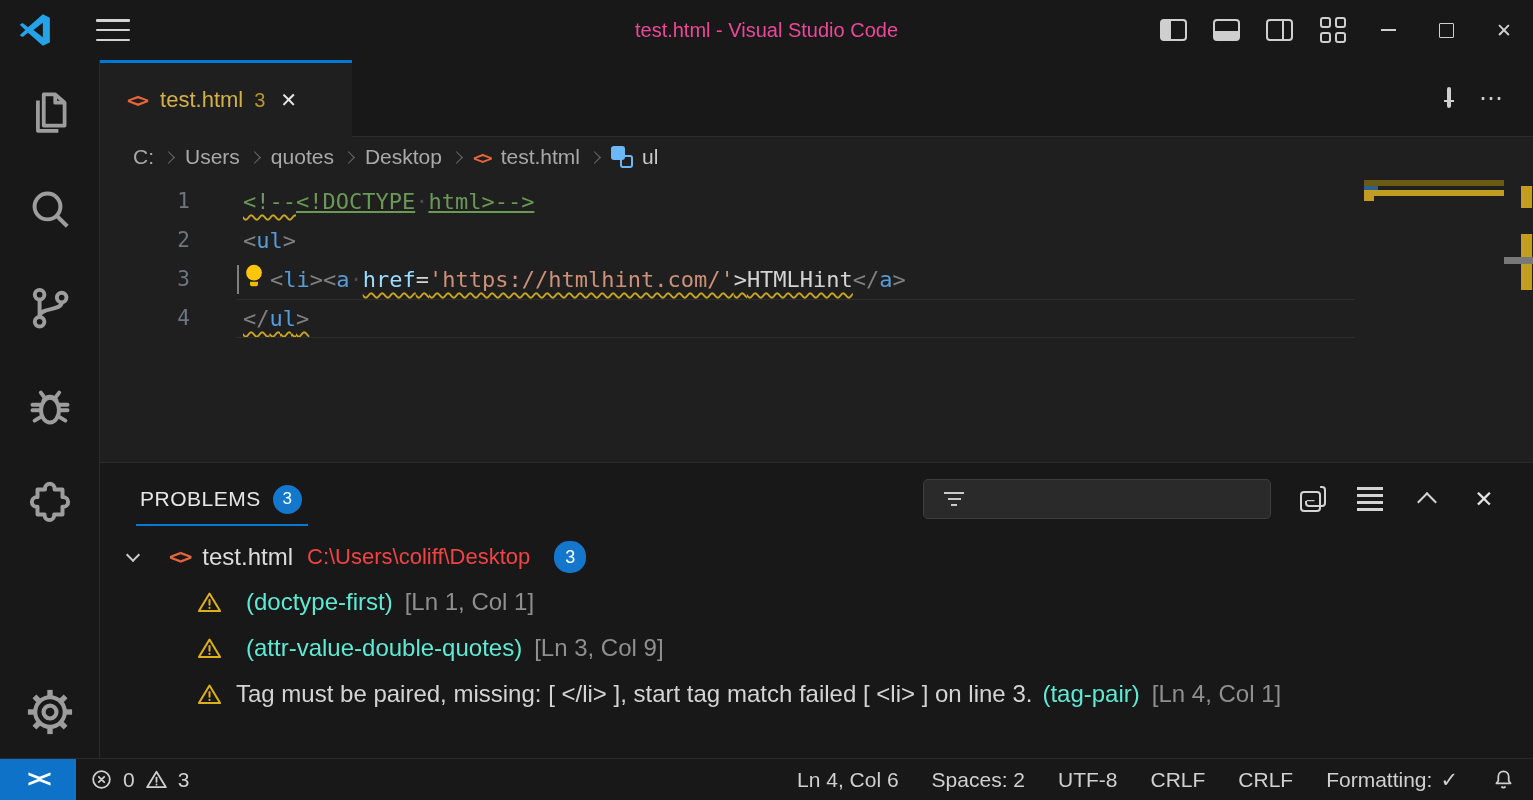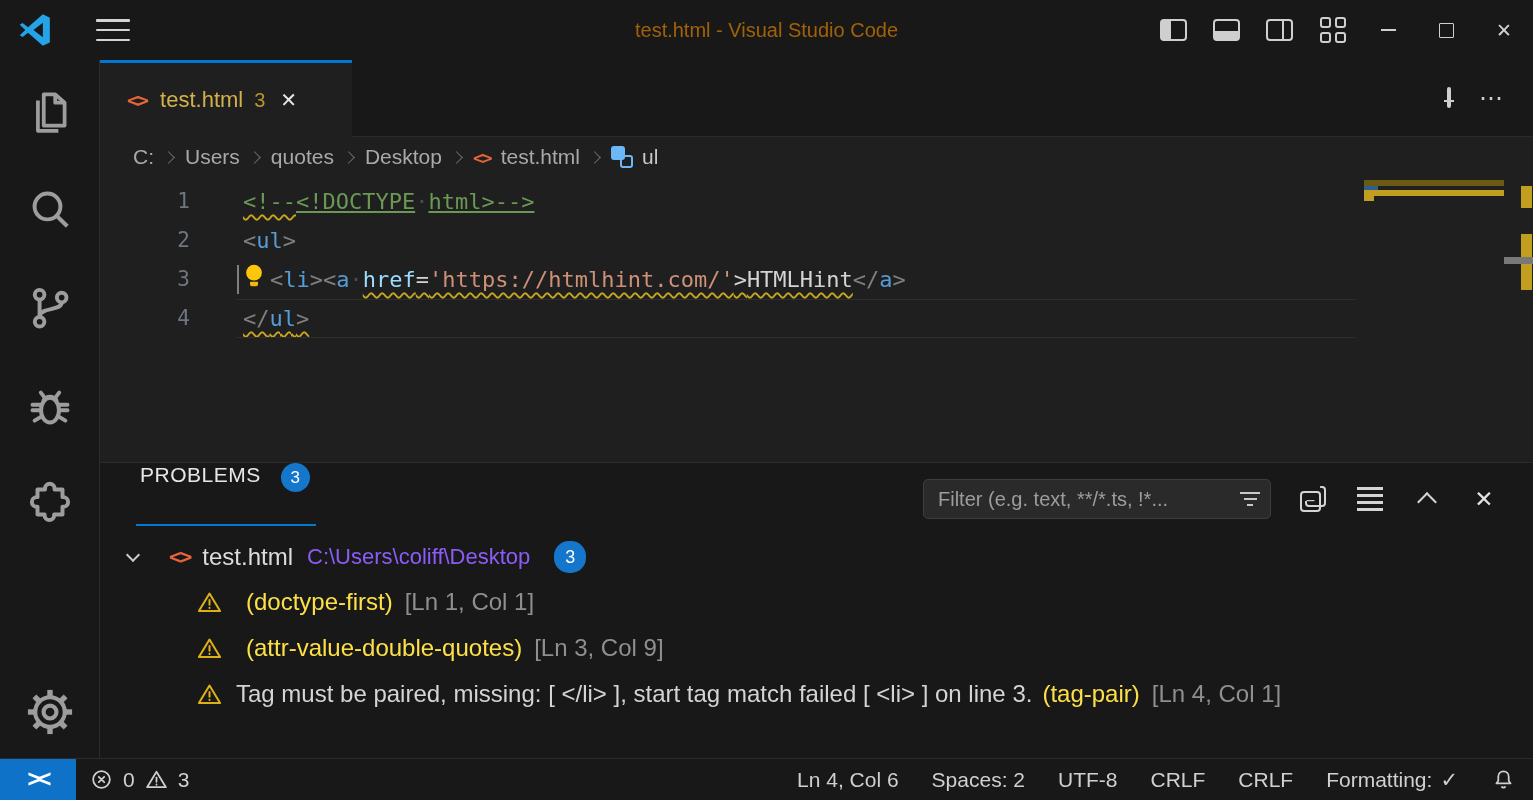--- a/index.html
+++ b/index.html
@@ -4,21 +4,21 @@
 <style>
   * { box-sizing: border-box; margin: 0; padding: 0; }
   html,body { width:1533px; height:800px; overflow:hidden; }
   body { background:#1f1f1f; font-family:"Liberation Sans",sans-serif; color:#cccccc; position:relative; }
 
   
   .titlebar { height:60px; background:#181818; display:flex; align-items:center; position:relative; }
   .logo { margin-left:17px; width:36px; height:36px; display:flex; }
   .hamburger { margin-left:43px; width:34px; height:22px; display:flex; flex-direction:column; justify-content:space-between; cursor:pointer; }
   .hamburger i { display:block; height:2.5px; background:#d4d4d4; border-radius:1px; }
-  .title-text { position:absolute; left:50%; top:50%; transform:translate(-50%,-50%); font-size:20px; color:#a16207; white-space:nowrap; }
+  .title-text { position:absolute; left:50%; top:50%; transform:translate(-50%,-50%); font-size:20px; color:#ec4899; white-space:nowrap; }
   .tb-right { position:absolute; right:0; top:0; height:60px; display:flex; align-items:center; }
   .tb-btn { width:53px; height:60px; display:flex; align-items:center; justify-content:center; }
   .win-btn { width:58px; height:60px; display:flex; align-items:center; justify-content:center; color:#d0d0d0; font-size:19px; }
   .lay { position:relative; width:27px; height:22px; border:2px solid #cfcfcf; border-radius:4px; }
   .lay .div-l { position:absolute; left:7px; top:0; bottom:0; width:2px; background:#cfcfcf; }
   .lay .fill-l { position:absolute; left:0; top:0; bottom:0; width:7px; background:#cfcfcf; }
   .lay .fill-b { position:absolute; left:0; right:0; bottom:0; height:8px; background:#cfcfcf; }
   .lay .div-r { position:absolute; right:7px; top:0; bottom:0; width:2px; background:#cfcfcf; }
   .grid4 { width:26px; height:26px; display:grid; grid-template-columns:11px 11px; grid-template-rows:11px 11px; gap:4px; }
   .grid4 i { border:2px solid #cfcfcf; border-radius:3px; }
@@ -76,21 +76,21 @@
   .mm3 { top:19px; left:0; width:10px; height:5px; background:#c19e20; }
   .overview { position:absolute; right:0; top:0; width:29px; height:100%; }
   .overview i { position:absolute; display:block; }
   .ov1 { right:1px; top:9px; width:11px; height:22px; background:#c19e20; }
   .ov2 { right:1px; top:57px; width:11px; height:56px; background:#c19e20; }
   .ovs { right:0; top:80px; width:29px; height:7px; background:#787878; }
 
   
   .panel { height:296px; background:#181818; border-top:1px solid #2b2b2b; display:flex; flex-direction:column; }
   .panel-header { height:72px; flex:none; display:flex; align-items:center; }
-  .problems-tab { margin-left:40px; height:100%; display:flex; gap:20px; position:relative; cursor:pointer; }
+  .problems-tab { margin-left:40px; height:100%; display:flex; align-items:center; gap:12px; position:relative; cursor:pointer; }
   .problems-tab::after { content:""; position:absolute; left:-4px; right:-6px; bottom:9px; height:2.5px; background:#0078d4; }
   .problems-label { font-size:21px; color:#e7e7e7; letter-spacing:0.5px; }
   .badge { min-width:29px; height:29px; padding:0 6px; border-radius:15px; background:#1477cc; color:#ffffff; font-size:17px; display:flex; align-items:center; justify-content:center; }
   .panel-actions { margin-left:auto; margin-right:34px; display:flex; align-items:center; gap:27px; }
   .filter-box { width:348px; height:40px; background:#2a2a2a; border:1px solid #3e3e3e; border-radius:5px; display:flex; align-items:center; padding:0 10px 0 14px; }
   .filter-box input { flex:1; min-width:0; background:transparent; border:none; outline:none; color:#bbbbbb; font-size:20px; font-family:"Liberation Sans",sans-serif; }
   .filter-box input::placeholder { color:#9d9d9d; }
   .funnel { width:20px; display:flex; flex-direction:column; align-items:center; gap:3.5px; margin-left:6px; }
   .funnel i { display:block; height:2.5px; background:#c9c9c9; }
   .funnel i:nth-child(1){width:20px;} .funnel i:nth-child(2){width:13px;} .funnel i:nth-child(3){width:6px;}
@@ -101,26 +101,26 @@
   .lines-ico { width:26px; display:flex; flex-direction:column; gap:4.5px; }
   .lines-ico i { display:block; height:2.6px; background:#d4d4d4; }
   .chev-up { width:14px; height:14px; border-top:2.4px solid #d4d4d4; border-right:2.4px solid #d4d4d4; transform:rotate(-45deg); margin-top:6px; }
   .x-glyph { color:#e3e3e3; font-size:23px; }
 
   .panel-body { font-size:24px; }
   .file-row { height:44px; display:flex; align-items:center; padding-left:28px; cursor:pointer; }
   .chev-down { width:10px; height:10px; border-right:2px solid #cccccc; border-bottom:2px solid #cccccc; transform:rotate(45deg); margin-top:-4px; }
   .fr-code-icon { color:#e8653a; font-family:"DejaVu Sans Mono",monospace; font-weight:bold; font-size:21px; letter-spacing:-2px; margin-left:31px; }
   .fr-name { margin-left:12px; color:#dcdcdc; }
-  .fr-path { margin-left:14px; color:#8b5cf6; font-size:22px; }
+  .fr-path { margin-left:14px; color:#ef4444; font-size:22px; }
   .fr-badge { margin-left:24px; min-width:32px; height:32px; font-size:18px; }
   .problem-row { height:46px; display:flex; align-items:center; padding-left:96px; cursor:pointer; white-space:nowrap; }
   .picon { width:27px; height:27px; margin-right:13px; flex:none; display:flex; }
   .pmsg { color:#d4d4d4; }
-  .prule { color:#fde047; margin-left:10px; }
+  .prule { color:#5eead4; margin-left:10px; }
   .ploc { color:#8f8f8f; margin-left:12px; }
 
   
   .statusbar { position:absolute; left:0; right:0; bottom:0; height:42px; background:#181818; border-top:1px solid #2b2b2b; display:flex; align-items:center; font-size:21px; color:#d0d0d0; }
   .remote { width:76px; height:100%; background:#0d72c8; color:#ffffff; display:flex; align-items:center; justify-content:center; font-size:23px; letter-spacing:-3px; font-weight:bold; cursor:pointer; }
   .sb-problems { display:flex; align-items:center; gap:9px; margin-left:13px; cursor:pointer; }
   .sb-ico { width:25px; height:25px; display:flex; }
   .sb-right { margin-left:auto; display:flex; align-items:center; gap:33px; margin-right:17px; }
   .sb-item { cursor:pointer; white-space:nowrap; display:flex; align-items:center; gap:8px; }
 </style>
@@ -305,21 +305,20 @@
     </div>
 
     <div class="panel">
       <div class="panel-header">
         <span class="problems-tab">
           <span class="problems-label">PROBLEMS</span>
           <span class="badge">3</span>
         </span>
         <div class="panel-actions">
           <span class="filter-box">
-            <input type="text" placeholder="Filter (e.g. text, **/*.ts, !*..." style="">
             <span class="funnel">
                 <i></i>
                 <i></i>
                 <i></i>
               </span>
           </span>
           <span class="pa-btn">
             <span class="collapse-ico">
                 <span class="back"></span>
                 <span class="front">−</span>

